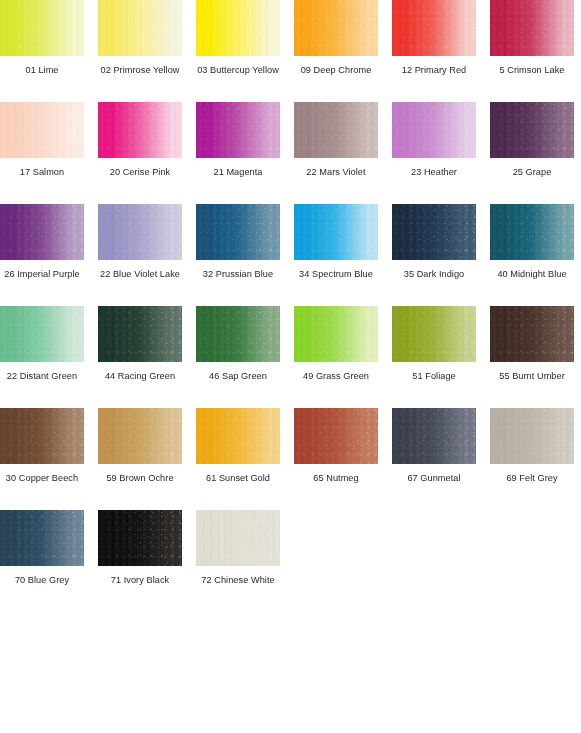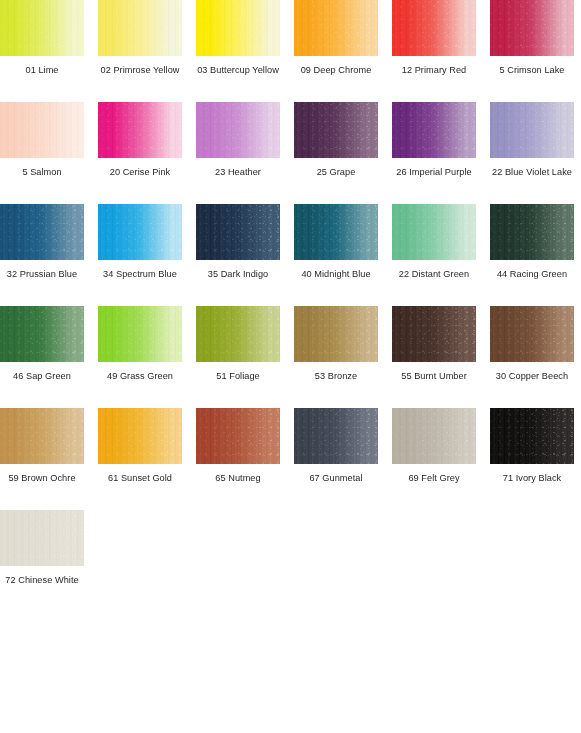--- a/index.html
+++ b/index.html
@@ -149,32 +149,48 @@
         <div class="chip-tooth"></div>
       </div>
       <div class="swatch-label">5 Crimson Lake</div>
     </div>
     <div class="swatch-cell">
       <div class="swatch-chip">
         <div class="chip-base" style="background: linear-gradient(90deg, rgb(251, 208, 187) 0%, rgb(251, 208, 187) 16%, rgb(252, 218, 201) 48%, rgb(253, 236, 228) 88%, rgb(253, 236, 228) 100%);"></div>
         <div class="chip-grain"></div>
         <div class="chip-tooth"></div>
       </div>
-      <div class="swatch-label">5 Salmon</div>
+      <div class="swatch-label">17 Salmon</div>
     </div>
     <div class="swatch-cell">
       <div class="swatch-chip">
         <div class="chip-base" style="background: linear-gradient(90deg, rgb(232, 18, 127) 0%, rgb(232, 18, 127) 16%, rgb(238, 91, 163) 48%, rgb(249, 211, 228) 88%, rgb(249, 211, 228) 100%);"></div>
         <div class="chip-grain"></div>
         <div class="chip-tooth"></div>
       </div>
       <div class="swatch-label">20 Cerise Pink</div>
     </div>
     <div class="swatch-cell">
       <div class="swatch-chip">
+        <div class="chip-base" style="background: linear-gradient(90deg, rgb(171, 23, 149) 0%, rgb(171, 23, 149) 16%, rgb(185, 74, 168) 48%, rgb(217, 166, 212) 88%, rgb(217, 166, 212) 100%);"></div>
+        <div class="chip-grain"></div>
+        <div class="chip-tooth"></div>
+      </div>
+      <div class="swatch-label">21 Magenta</div>
+    </div>
+    <div class="swatch-cell">
+      <div class="swatch-chip">
+        <div class="chip-base" style="background: linear-gradient(90deg, rgb(155, 128, 130) 0%, rgb(155, 128, 130) 16%, rgb(166, 141, 141) 48%, rgb(205, 188, 184) 88%, rgb(205, 188, 184) 100%);"></div>
+        <div class="chip-grain"></div>
+        <div class="chip-tooth"></div>
+      </div>
+      <div class="swatch-label">22 Mars Violet</div>
+    </div>
+    <div class="swatch-cell">
+      <div class="swatch-chip">
         <div class="chip-base" style="background: linear-gradient(90deg, rgb(194, 119, 201) 0%, rgb(194, 119, 201) 16%, rgb(203, 142, 209) 48%, rgb(230, 205, 232) 88%, rgb(230, 205, 232) 100%);"></div>
         <div class="chip-grain"></div>
         <div class="chip-tooth"></div>
       </div>
       <div class="swatch-label">23 Heather</div>
     </div>
     <div class="swatch-cell">
       <div class="swatch-chip">
         <div class="chip-base" style="background: linear-gradient(90deg, rgb(73, 37, 74) 0%, rgb(73, 37, 74) 16%, rgb(90, 51, 89) 48%, rgb(139, 109, 135) 88%, rgb(139, 109, 135) 100%);"></div>
         <div class="chip-grain"></div>
@@ -265,28 +281,20 @@
     <div class="swatch-cell">
       <div class="swatch-chip">
         <div class="chip-base" style="background: linear-gradient(90deg, rgb(138, 162, 26) 0%, rgb(138, 162, 26) 16%, rgb(155, 174, 51) 48%, rgb(200, 210, 140) 88%, rgb(200, 210, 140) 100%);"></div>
         <div class="chip-grain"></div>
         <div class="chip-tooth"></div>
       </div>
       <div class="swatch-label">51 Foliage</div>
     </div>
     <div class="swatch-cell">
       <div class="swatch-chip">
-        <div class="chip-base" style="background: linear-gradient(90deg, rgb(154, 124, 60) 0%, rgb(154, 124, 60) 16%, rgb(169, 140, 76) 48%, rgb(203, 179, 137) 88%, rgb(203, 179, 137) 100%);"></div>
-        <div class="chip-grain"></div>
-        <div class="chip-tooth"></div>
-      </div>
-      <div class="swatch-label">53 Bronze</div>
-    </div>
-    <div class="swatch-cell">
-      <div class="swatch-chip">
         <div class="chip-base" style="background: linear-gradient(90deg, rgb(58, 39, 32) 0%, rgb(58, 39, 32) 16%, rgb(70, 47, 38) 48%, rgb(109, 84, 74) 88%, rgb(109, 84, 74) 100%);"></div>
         <div class="chip-grain"></div>
         <div class="chip-tooth"></div>
       </div>
       <div class="swatch-label">55 Burnt Umber</div>
     </div>
     <div class="swatch-cell">
       <div class="swatch-chip">
         <div class="chip-base" style="background: linear-gradient(90deg, rgb(101, 64, 42) 0%, rgb(101, 64, 42) 16%, rgb(116, 76, 51) 48%, rgb(168, 133, 106) 88%, rgb(168, 133, 106) 100%);"></div>
         <div class="chip-grain"></div>
@@ -329,20 +337,28 @@
     <div class="swatch-cell">
       <div class="swatch-chip">
         <div class="chip-base" style="background: linear-gradient(90deg, rgb(182, 175, 161) 0%, rgb(182, 175, 161) 16%, rgb(189, 182, 169) 48%, rgb(209, 203, 192) 88%, rgb(209, 203, 192) 100%);"></div>
         <div class="chip-grain"></div>
         <div class="chip-tooth"></div>
       </div>
       <div class="swatch-label">69 Felt Grey</div>
     </div>
     <div class="swatch-cell">
       <div class="swatch-chip">
+        <div class="chip-base" style="background: linear-gradient(90deg, rgb(37, 64, 85) 0%, rgb(37, 64, 85) 16%, rgb(45, 76, 98) 48%, rgb(107, 131, 150) 88%, rgb(107, 131, 150) 100%);"></div>
+        <div class="chip-grain"></div>
+        <div class="chip-tooth"></div>
+      </div>
+      <div class="swatch-label">70 Blue Grey</div>
+    </div>
+    <div class="swatch-cell">
+      <div class="swatch-chip">
         <div class="chip-base" style="background: linear-gradient(90deg, rgb(12, 11, 10) 0%, rgb(12, 11, 10) 16%, rgb(16, 15, 14) 48%, rgb(43, 40, 38) 88%, rgb(43, 40, 38) 100%);"></div>
         <div class="chip-grain"></div>
         <div class="chip-tooth"></div>
       </div>
       <div class="swatch-label">71 Ivory Black</div>
     </div>
     <div class="swatch-cell">
       <div class="swatch-chip">
         <div class="chip-base" style="background: linear-gradient(90deg, rgb(225, 221, 209) 0%, rgb(225, 221, 209) 16%, rgb(227, 223, 212) 48%, rgb(230, 226, 216) 88%, rgb(230, 226, 216) 100%);"></div>
         <div class="chip-grain"></div>

